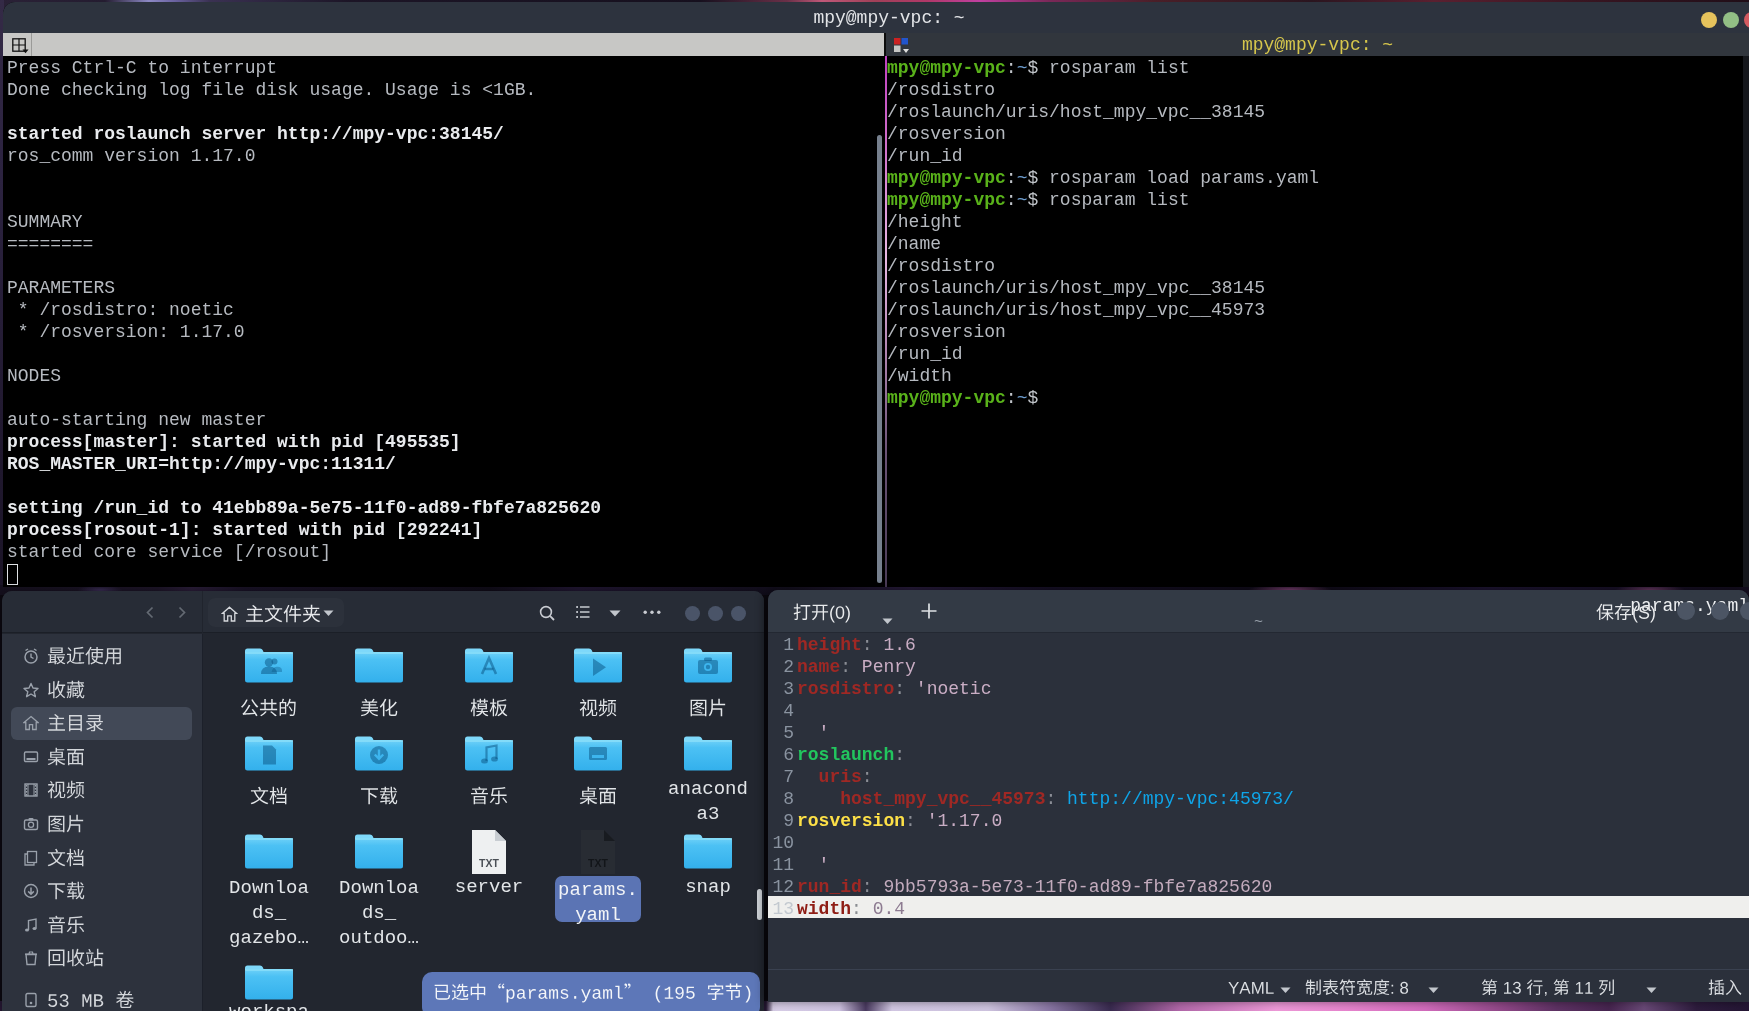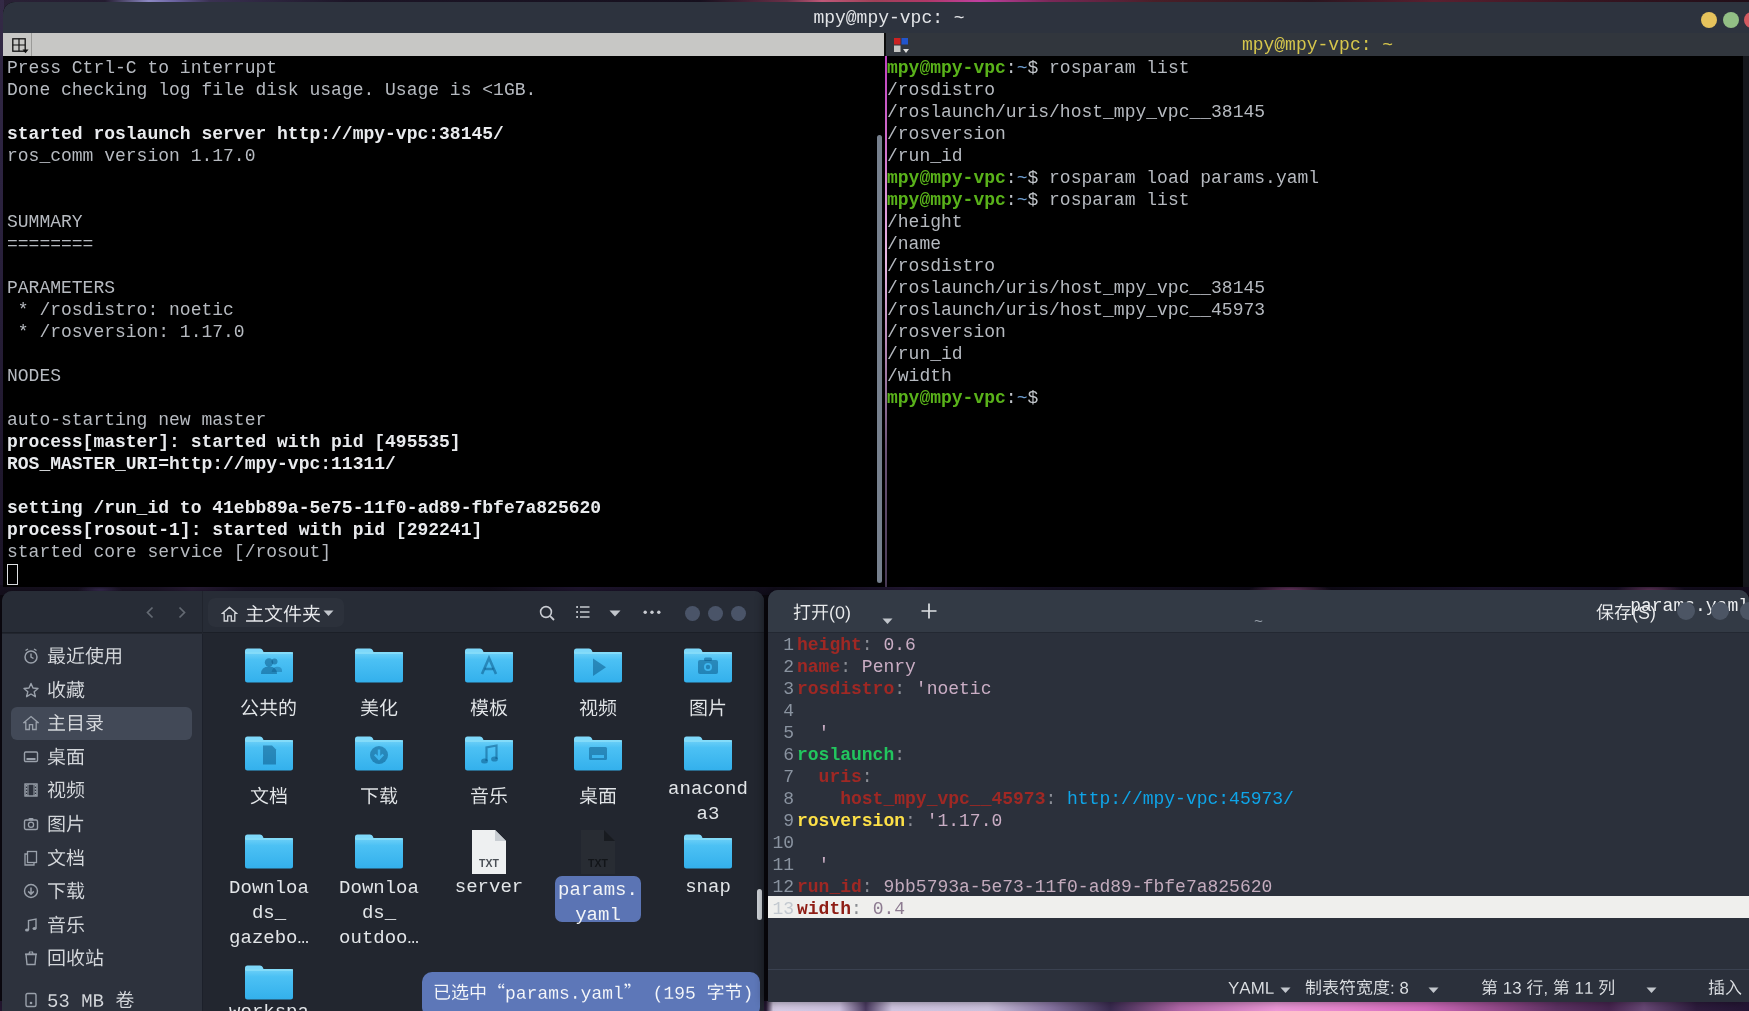--- a/index.html
+++ b/index.html
@@ -574,21 +574,21 @@
       <div style="color:#8a93a0">5</div>
       <div style="color:#8a93a0">6</div>
       <div style="color:#8a93a0">7</div>
       <div style="color:#8a93a0">8</div>
       <div style="color:#8a93a0">9</div>
       <div style="color:#8a93a0">10</div>
       <div style="color:#8a93a0">11</div>
       <div style="color:#8a93a0">12</div>
       <div style="color:#c2c8cf">13</div>
     </div>
-    <div class="abs mono" style="left:29px;top:44px;font-size:18px;line-height:22px;white-space:pre"><span style="font-weight:bold;color:#9f2824">height</span><span style="color:#8b8e96">:</span><span style="color:#c9adc4"> 0.6</span>
+    <div class="abs mono" style="left:29px;top:44px;font-size:18px;line-height:22px;white-space:pre"><span style="font-weight:bold;color:#9f2824">height</span><span style="color:#8b8e96">:</span><span style="color:#c9adc4"> 1.6</span>
 <span style="font-weight:bold;color:#9f2824">name</span><span style="color:#8b8e96">:</span><span style="color:#c9adc4"> Penry</span>
 <span style="font-weight:bold;color:#9f2824">rosdistro</span><span style="color:#8b8e96">:</span><span style="color:#c9adc4"> 'noetic</span>
  
 <span style="color:#c9adc4">  '</span>
 <span style="font-weight:bold;color:#22c55e">roslaunch</span><span style="color:#8b8e96">:</span>
   <span style="font-weight:bold;color:#9f2824">uris</span><span style="color:#8b8e96">:</span>
     <span style="font-weight:bold;color:#9f2824">host_mpy_vpc__45973</span><span style="color:#8b8e96">:</span><span style="color:#0ea5e9"> http://mpy-vpc:45973/</span>
 <span style="font-weight:bold;color:#fde047">rosversion</span><span style="color:#8b8e96">:</span><span style="color:#c9adc4"> '1.17.0</span>
  
 <span style="color:#c9adc4">  '</span>

